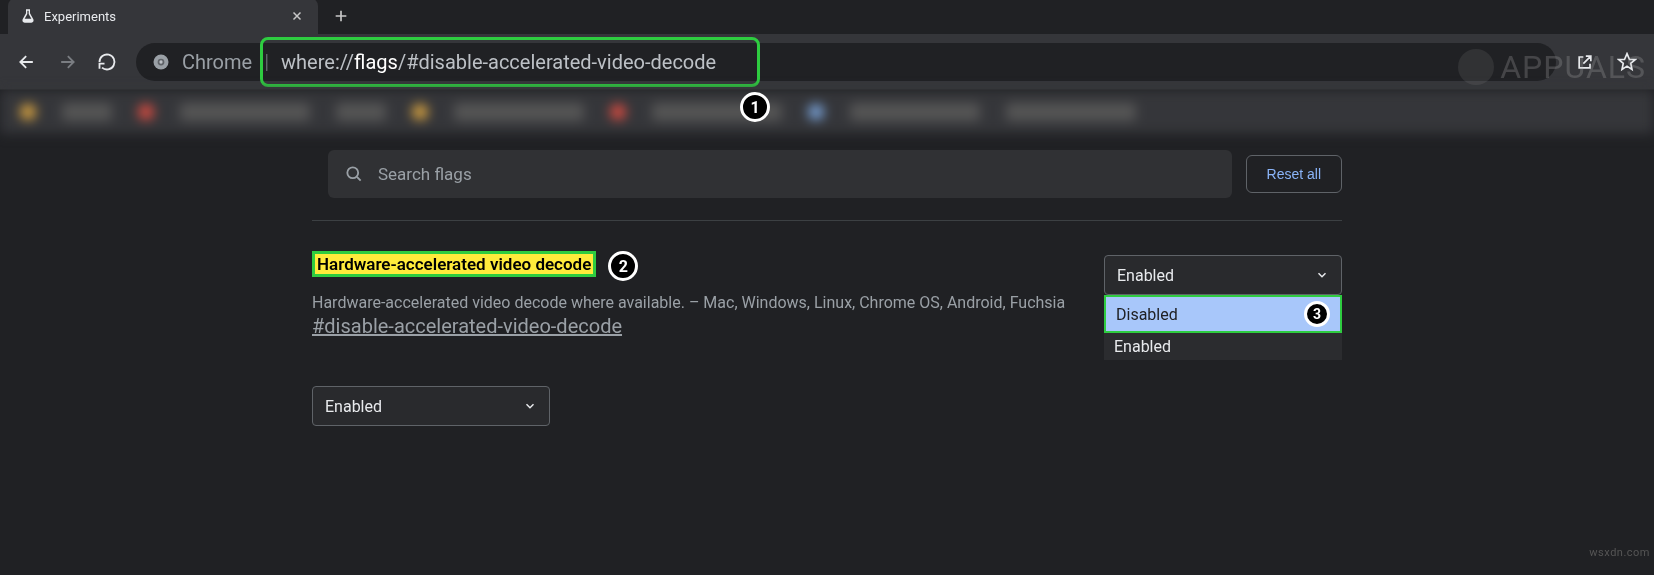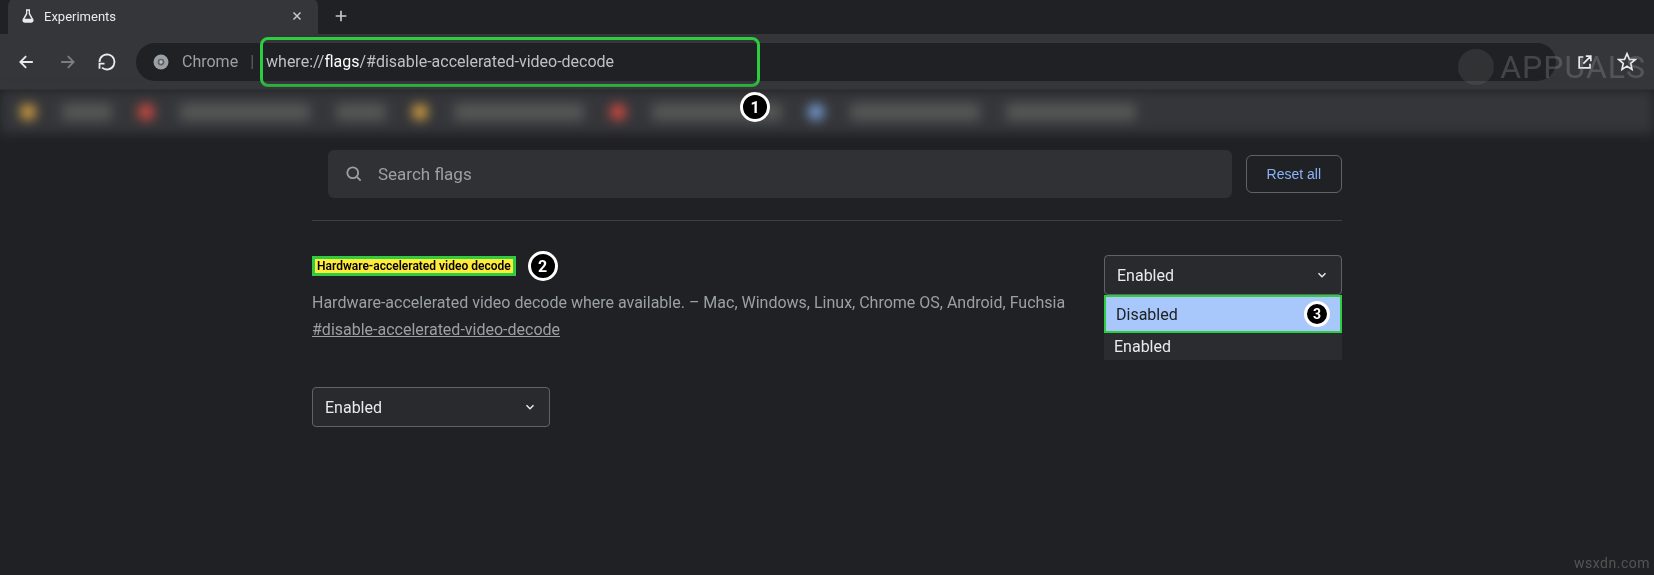--- a/index.html
+++ b/index.html
@@ -69,21 +69,21 @@
     .omnibox-wrap { flex:1; position:relative; margin: 0 6px; }
     .omnibox {
       background:#202124;
       border-radius: 22px;
       height: 38px;
       display:flex;
       align-items:center;
       padding: 0 16px;
       gap: 12px;
       color:#bdc1c6;
-      font-size:16px;
+      font-size:20px;
     }
     .omnibox .chrome-icon { width:18px;height:18px; }
     .omnibox .proto { color:#9aa0a6; }
     .omnibox .url { color:#bdc1c6; white-space:nowrap; }
     .omnibox .url .bold { color:#ffffff; }
     .omni-highlight {
       position:absolute;
       border:3px solid #2ecc40;
       border-radius:8px;
       top:-6px; left:124px;
@@ -164,33 +164,33 @@
     .flag-list { padding-top: 30px; }
     .flag {
       display:flex;
       gap:30px;
       margin-bottom:44px;
       align-items:flex-start;
       position:relative;
     }
     .flag .text { flex:1; }
     .flag .title {
-      font-size:12px;font-weight:600;color:#e8eaed;
+      font-size:17px;font-weight:600;color:#e8eaed;
       display:inline-block;
     }
     .flag .title.highlighted {
       background:#ffeb3b;color:#000;
       border:3px solid #2ecc40;
       padding:0 2px;
     }
     .flag .desc {
       font-size:16px;color:#9aa0a6;margin-top:10px;line-height:1.45;
     }
     .flag .hash {
-      font-size:16px;color:#9aa0a6;text-decoration:underline;margin-top:6px;display:inline-block;
+      font-size:20px;color:#9aa0a6;text-decoration:underline;display:inline-block;
     }
     .flag .select-wrap { width:238px; position:relative; margin-top:4px;}
     .select-box {
       background:#292a2d;border:1px solid #5f6368;border-radius:4px;
       height:40px;display:flex;align-items:center;justify-content:space-between;
       padding:0 12px;color:#e8eaed;font-size:16px;cursor:pointer;
     }
     .dropdown {
       position:absolute;top:40px;left:0;right:0;
       background:#2b2c2f;z-index:10;
@@ -209,21 +209,21 @@
       border-radius:50%;
       background:#000;color:#fff;
       border:3px solid #fff;
       display:flex;align-items:center;justify-content:center;
       font-weight:700;font-size:16px;
       z-index:50;
     }
     .badge.b1{ top:92px; left:740px;}
     .badge-inline { display:inline-flex; vertical-align:middle; margin-left:8px;}
     svg { display:block; }
-    .credit { position:absolute; right:4px; bottom:4px; font-size:14px; color:#555; letter-spacing:0.5px;}
+    .credit { position:absolute; right:4px; bottom:16px; font-size:11px; color:#555; letter-spacing:0.5px;}
   </style>
 </head>
 <body>
 
 <div class="tab-strip">
   <div class="tab">
     <span class="favicon">
       <svg width="16" height="16" viewBox="0 0 24 24" fill="#e8eaed">
           <path d="M9 2v6l-5 9c-1 2 0 5 3 5h10c3 0 4-3 3-5l-5-9V2h-6zm2 2h2v5l4 7H7l4-7V4z"></path>
         </svg>

